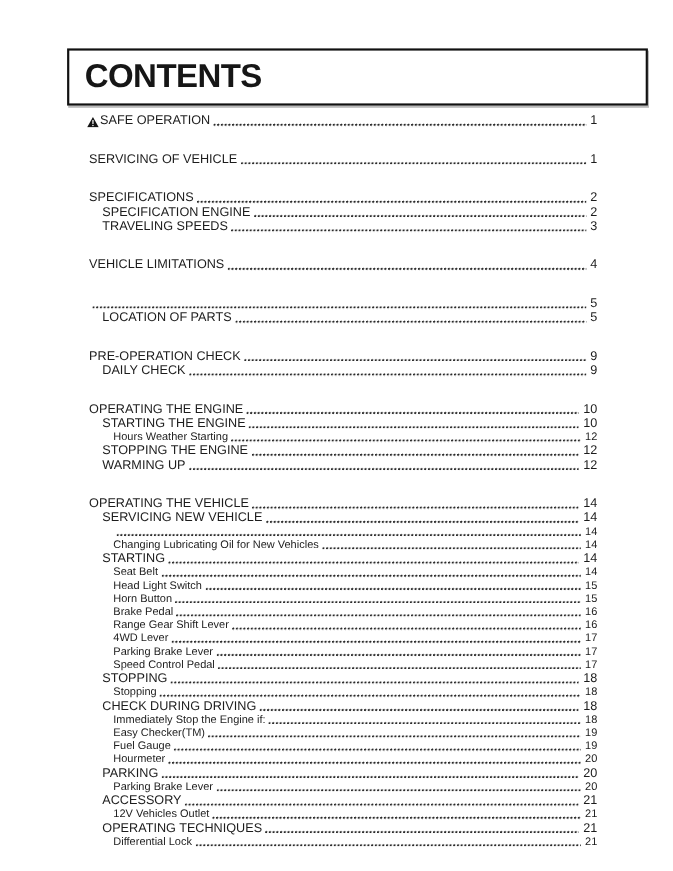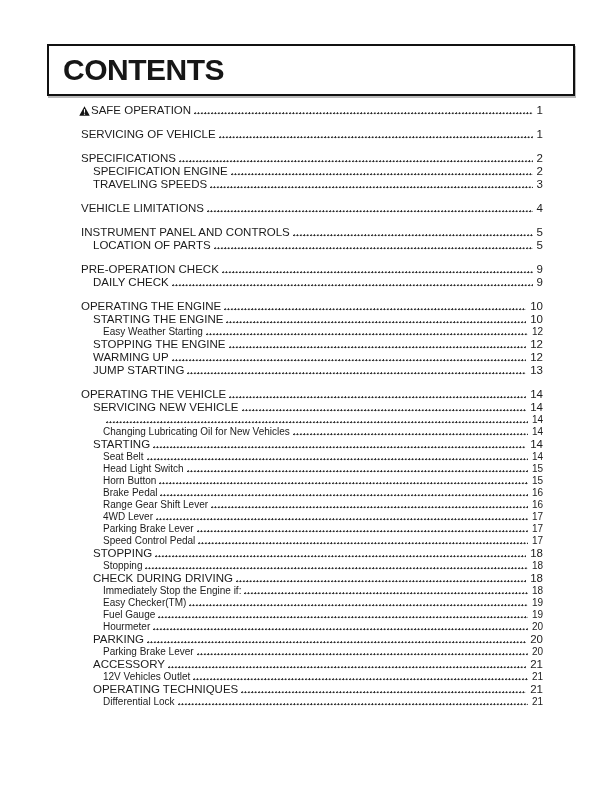--- a/index.html
+++ b/index.html
@@ -6,21 +6,21 @@
   body {
     width: 612px; height: 792px;
     background: #ffffff;
     color: #1c1c1c;
     font-family: "Liberation Sans", "DejaVu Sans", sans-serif;
     overflow: hidden;
     position: relative;
   }
   .title-box {
     position: absolute;
-    left: 47px; top: 44px;
+    left: 61px; top: 44px;
     width: 510px; height: 48px;
     border: 2px solid #111;
     box-shadow: 1px 2px 0 #b9b9b9;
     display: flex;
     align-items: center;
     padding-left: 14px;
     box-sizing: content-box;
     background: #fff;
   }
   .title-box h1 {
@@ -28,21 +28,21 @@
     font-size: 30px;
     font-weight: bold;
     letter-spacing: -0.5px;
     color: #161616;
   }
   .toc {
     position: absolute;
     left: 81px; top: 104px;
     width: 462px;
   }
-  .toc-group { margin-top: 11px; }
+  .toc-group { margin-top: 22px; }
   .toc-group:first-child { margin-top: 0; }
   .toc-row {
     display: flex;
     align-items: flex-end;
     white-space: nowrap;
   }
   .toc-row.lvl0, .toc-row.lvl1 {
     font-size: 11.5px;
     line-height: 13px;
   }
@@ -120,21 +120,20 @@
     </div>
     <div class="toc-group">
       <div class="toc-row lvl0">
     <span class="label">VEHICLE LIMITATIONS</span>
     <span class="leader"></span>
     <span class="pagenum">4</span>
   </div>
     </div>
     <div class="toc-group">
       <div class="toc-row lvl0">
-    <span class="label">INSTRUMENT PANEL AND CONTROLS</span>
     <span class="leader"></span>
     <span class="pagenum">5</span>
   </div>
       <div class="toc-row lvl1">
     <span class="label">LOCATION OF PARTS</span>
     <span class="leader"></span>
     <span class="pagenum">5</span>
   </div>
     </div>
     <div class="toc-group">
@@ -154,38 +153,33 @@
     <span class="label">OPERATING THE ENGINE</span>
     <span class="leader"></span>
     <span class="pagenum">10</span>
   </div>
       <div class="toc-row lvl1">
     <span class="label">STARTING THE ENGINE</span>
     <span class="leader"></span>
     <span class="pagenum">10</span>
   </div>
       <div class="toc-row lvl2">
-    <span class="label">Easy Weather Starting</span>
+    <span class="label">Hours Weather Starting</span>
     <span class="leader"></span>
     <span class="pagenum">12</span>
   </div>
       <div class="toc-row lvl1">
     <span class="label">STOPPING THE ENGINE</span>
     <span class="leader"></span>
     <span class="pagenum">12</span>
   </div>
       <div class="toc-row lvl1">
     <span class="label">WARMING UP</span>
     <span class="leader"></span>
     <span class="pagenum">12</span>
-  </div>
-      <div class="toc-row lvl1">
-    <span class="label">JUMP STARTING</span>
-    <span class="leader"></span>
-    <span class="pagenum">13</span>
   </div>
     </div>
     <div class="toc-group">
       <div class="toc-row lvl0">
     <span class="label">OPERATING THE VEHICLE</span>
     <span class="leader"></span>
     <span class="pagenum">14</span>
   </div>
       <div class="toc-row lvl1">
     <span class="label">SERVICING NEW VEHICLE</span>

